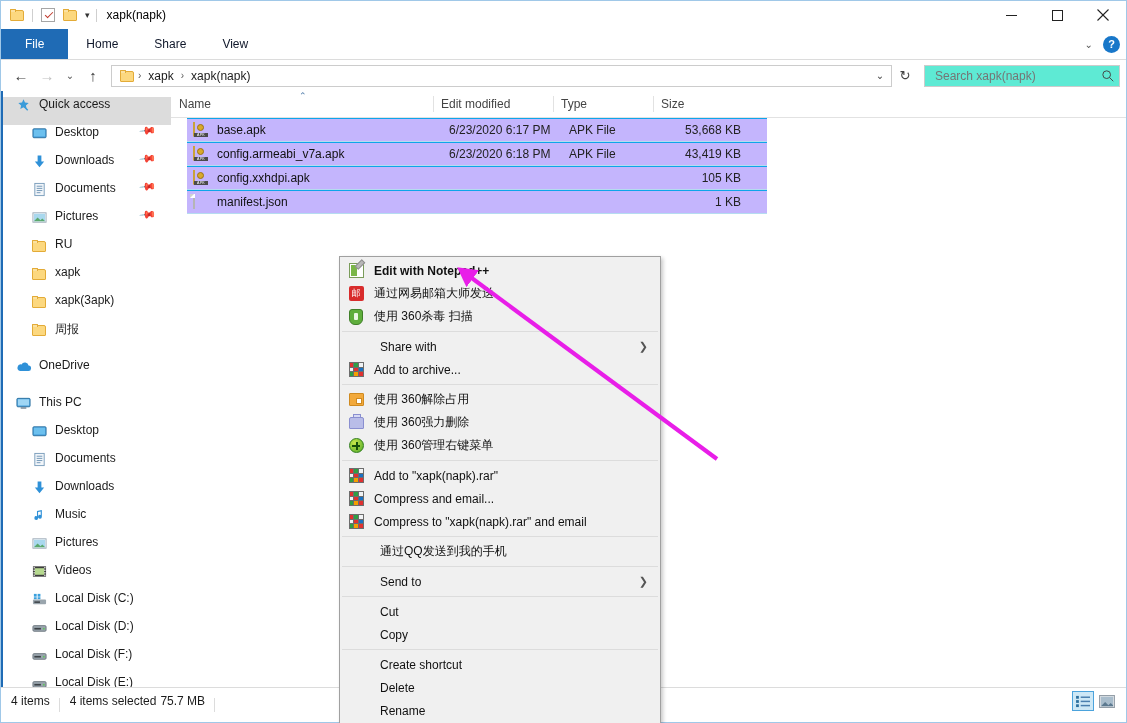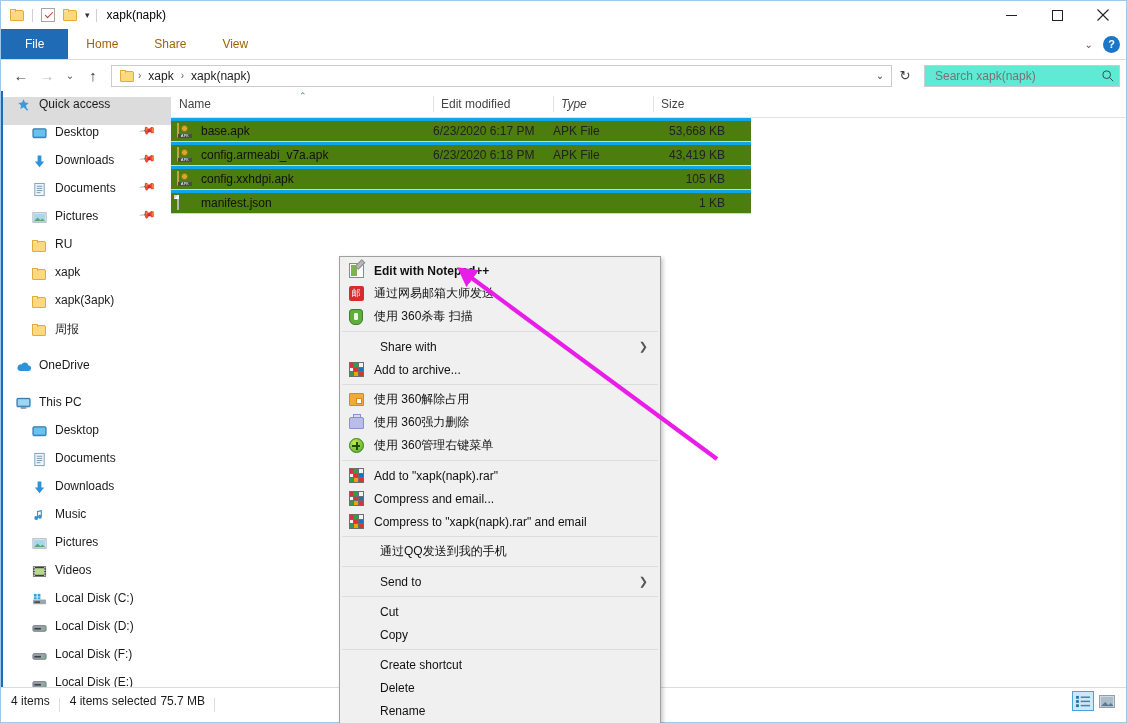--- a/index.html
+++ b/index.html
@@ -22,21 +22,21 @@
   .prop-ico{width:14px;height:14px;border:1px solid #a6a6a6;background:#fff;position:relative;box-sizing:border-box;}
   .prop-ico:after{content:"";position:absolute;left:3px;top:3px;width:7px;height:3px;border-left:1.6px solid #c0392b;border-bottom:1.6px solid #c0392b;transform:rotate(-45deg);}
   .dropdown-caret{font-size:9px;color:#333;line-height:1;}
   .win-title{margin-left:10px;font-size:12px;color:#000;}
   .caption-btns{position:absolute;right:0;top:0;display:flex;height:28px;}
   .cap{width:46px;height:28px;display:flex;align-items:center;justify-content:center;}
   .cap svg{display:block;}
 
   
   .ribbon{height:30px;display:flex;align-items:stretch;background:#fff;position:relative;border-bottom:1px solid #dcdcdc;}
-  .tab{padding:0 18px;display:flex;align-items:center;font-size:12px;color:#a16207;cursor:default;}
+  .tab{padding:0 18px;display:flex;align-items:center;font-size:12px;color:#0f172a;cursor:default;}
   .tab.file{background:#1f6bb5;color:#fff;padding:0 24px;}
   .ribbon-right{position:absolute;right:6px;top:0;height:30px;display:flex;align-items:center;gap:10px;}
   .chev-small{color:#555;font-size:10px;}
   .help-ico{width:17px;height:17px;border-radius:50%;background:#1877c9;color:#fff;font-size:11px;font-weight:bold;display:flex;align-items:center;justify-content:center;}
 
   
   .addrbar{height:31px;display:flex;align-items:center;padding:0 6px 0 8px;background:#fff;gap:2px;}
   .navbtn{width:24px;height:24px;display:flex;align-items:center;justify-content:center;color:#3a3a3a;font-size:15px;border-radius:2px;}
   .navbtn.dim{color:#c0c0c0;}
   .navbtn.small{width:18px;font-size:10px;color:#555;}
@@ -62,25 +62,25 @@
   .pin{position:absolute;right:16px;color:#9b9b9b;font-size:11px;transform:rotate(40deg);}
   .navgap{height:9px;}
 
   
   .listpane{flex:1;background:#fff;position:relative;}
   .colhead{height:26px;display:flex;align-items:flex-start;border-bottom:1px solid #e2e2e2;position:relative;background:#fff;}
   .col{font-size:12px;color:#444;padding-left:8px;box-sizing:border-box;height:26px;line-height:26px;position:relative;}
   .col:not(:first-child):before{content:"";position:absolute;left:0;top:5px;height:16px;width:1px;background:#e2e2e2;}
   .col.c-name{width:262px;}
   .col.c-date{width:120px;}
-  .col.c-type{width:100px;font-style:italic;}
+  .col.c-type{width:100px;}
   .col.c-size{width:82px;text-align:right;padding-right:10px;padding-left:0;}
   .sortmark{position:absolute;left:128px;top:0px;font-size:9px;color:#4a78a8;}
   .filerow{height:24px;display:flex;align-items:center;font-size:12px;color:#111;position:relative;width:580px;cursor:default;}
-  .filerow.sel{background:#4d7c0f;border-top:3px solid #0ea5e9;border-bottom:1px solid #b5dcf0;box-sizing:border-box;}
+  .filerow.sel{background:#c4b5fd;border-top:1px solid #0ea5e9;border-bottom:1px solid #b5dcf0;box-sizing:border-box;margin-left:16px;}
   .fr-name{width:262px;display:flex;align-items:center;padding-left:6px;box-sizing:border-box;overflow:hidden;}
   .fr-date{width:120px;color:#222;}
   .fr-type{width:100px;color:#222;}
   .fr-size{width:82px;text-align:right;padding-right:10px;box-sizing:border-box;color:#222;}
   .ficon{width:16px;height:16px;margin-right:8px;flex:0 0 auto;position:relative;}
   .apk-ico{width:14px;height:15px;background:linear-gradient(#fde9a8,#f6cf63);border:1px solid #c9a23a;box-sizing:border-box;border-radius:1px;position:relative;}
   .apk-ico:before{content:"";position:absolute;left:3px;top:2px;width:7px;height:7px;border-radius:50%;background:#d8a92a;border:1px solid #9c7212;box-sizing:border-box;}
   .apk-ico:after{content:"APK";position:absolute;left:0;bottom:-1px;width:14px;font-size:3.6px;text-align:center;color:#fff;background:#4a4a4a;letter-spacing:.2px;line-height:4.4px;}
   .json-ico{width:13px;height:16px;background:#fff;border:1px solid #b5b5b5;box-sizing:border-box;position:relative;}
   .json-ico:after{content:"";position:absolute;right:-1px;top:-1px;border-width:0 0 5px 5px;border-style:solid;border-color:transparent transparent #fff #d0d0d0;}

